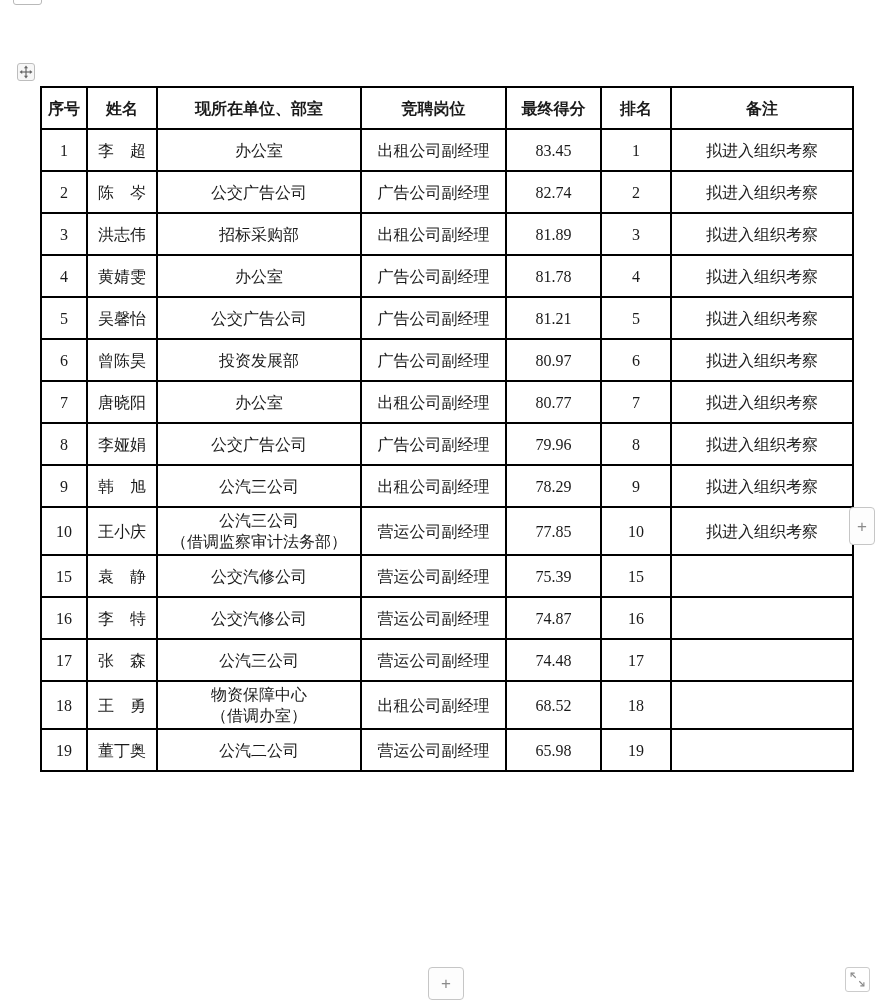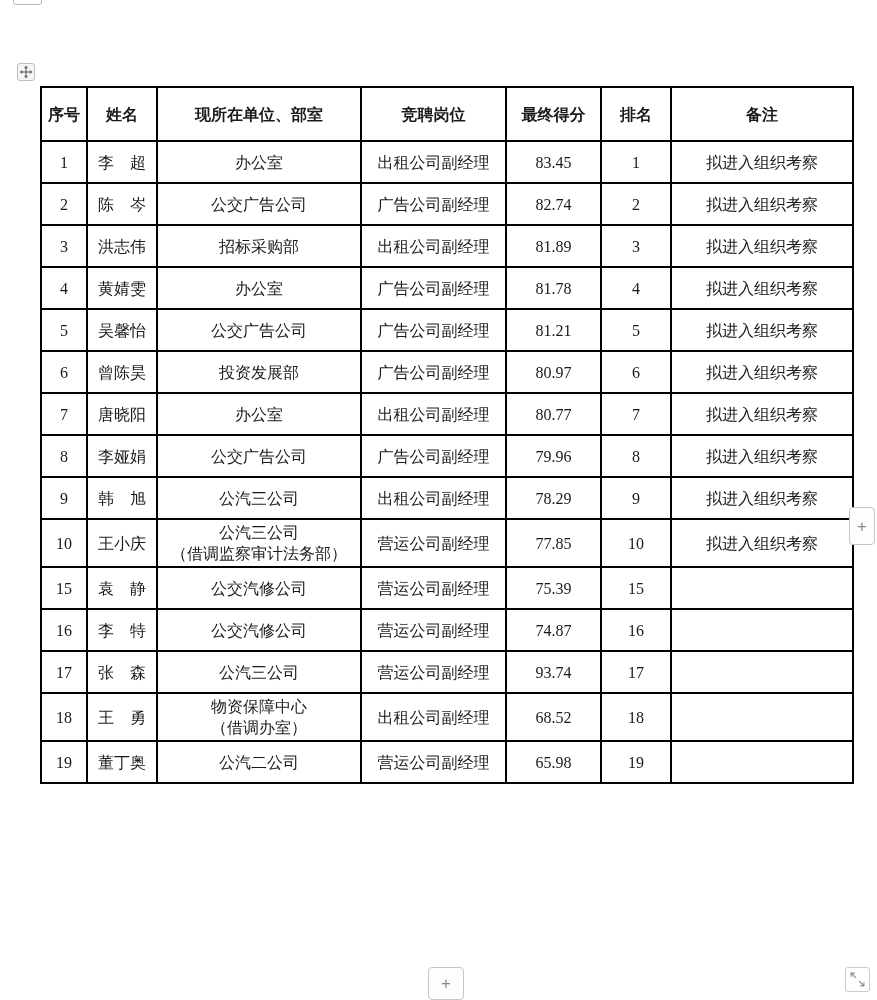--- a/index.html
+++ b/index.html
@@ -67,21 +67,21 @@
     font-size: 16px;
     line-height: 21px;
     padding: 0 2px;
     overflow: hidden;
     white-space: nowrap;
   }
   .score-table th {
     font-family: "Liberation Sans", sans-serif;
     font-weight: bold;
     font-size: 16px;
-    height: 54px;
+    height: 42px;
   }
   .score-table td { font-family: "Liberation Serif", serif; }
   .score-table tbody tr { height: 42px; }
   .score-table tbody tr.tall { height: 48px; }
   .cell-unit-line { line-height: 21px; }
   .plus-btn {
     position: absolute;
     border: 1px solid #c6c6c6;
     border-radius: 4px;
     background: #fdfdfd;
@@ -290,21 +290,21 @@
           <td>16</td>
           <td></td>
         </tr>
         <tr>
           <td>17</td>
           <td>张　森</td>
           <td>
             <div class="cell-unit-line">公汽三公司</div>
           </td>
           <td>营运公司副经理</td>
-          <td>93.74</td>
+          <td>74.48</td>
           <td>17</td>
           <td></td>
         </tr>
         <tr class="tall">
           <td>18</td>
           <td>王　勇</td>
           <td>
             <div class="cell-unit-line">物资保障中心</div>
             <div class="cell-unit-line">（借调办室）</div>
           </td>

